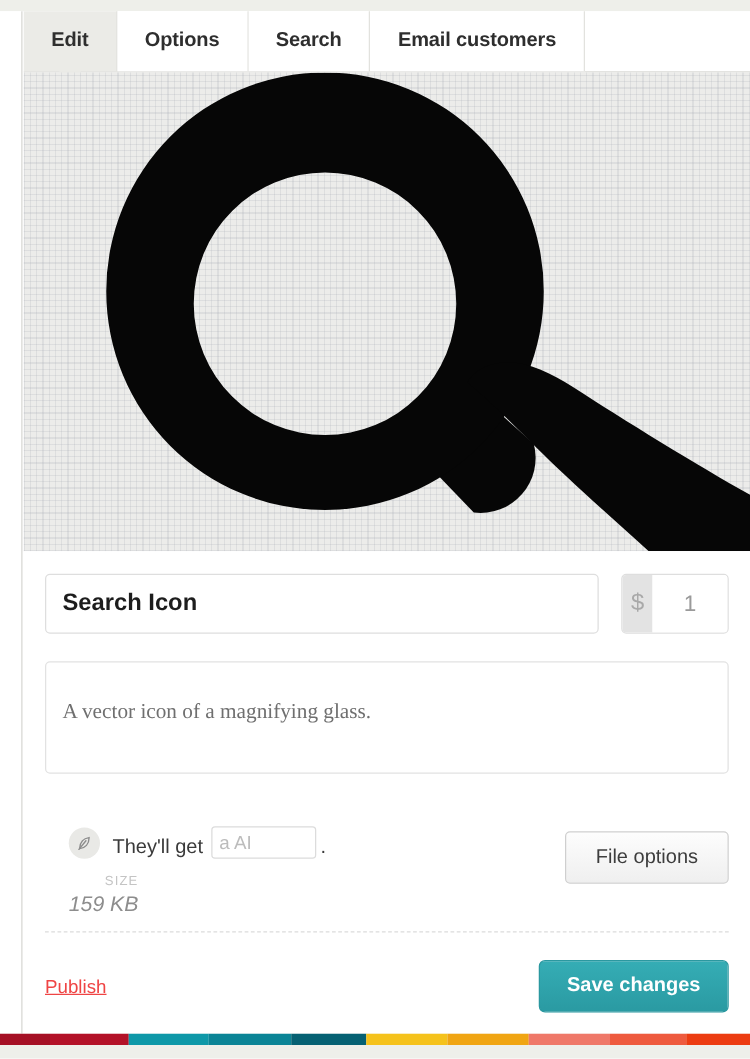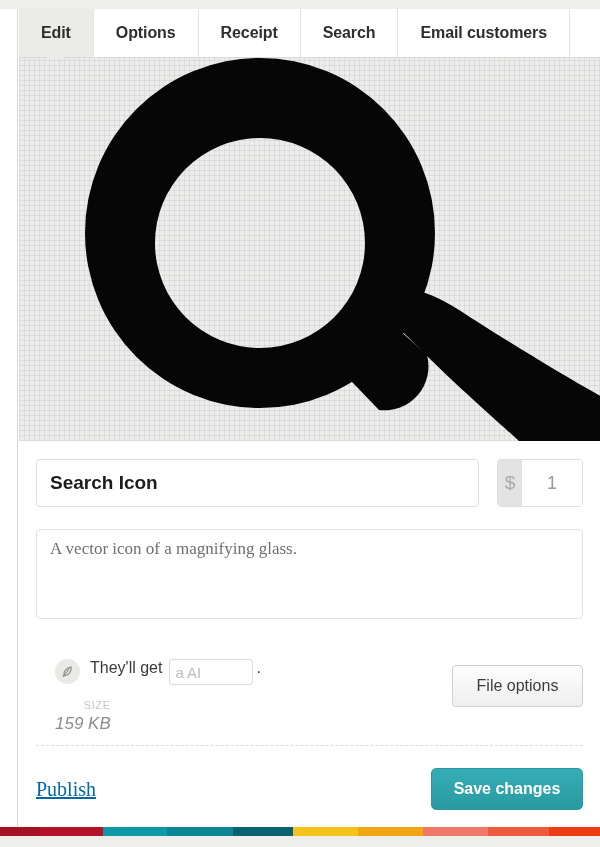--- a/index.html
+++ b/index.html
@@ -158,35 +158,35 @@
     position: absolute;
     left: 17px; top: 88px;
     width: 547px; height: 90px;
   }
   .desc-input {
     width: 100%; height: 100%;
     box-sizing: border-box;
     border: 1px solid #e2e2e2;
     border-radius: 4px;
     background: #ffffff;
-    padding: 8px 13px;
+    padding: 28px 13px;
     resize: none;
     outline: none;
     font-family: "Liberation Serif", serif;
     font-size: 17px;
     line-height: 1.35;
     color: #6f6f6f;
   }
 
   
   .get-row {
     position: absolute;
     left: 36px; top: 218px;
     display: flex;
-    align-items: flex-start;
+    align-items: flex-end;
     height: 28px;
   }
   .leaf-badge {
     width: 25px; height: 25px;
     border-radius: 50%;
     background: #e9e9e6;
     display: flex;
     align-items: center;
     justify-content: center;
     margin-right: 10px;
@@ -262,25 +262,24 @@
   
   .footer {
     position: absolute;
     left: 17px; top: 324px;
     width: 547px; height: 48px;
     display: flex;
     align-items: center;
     justify-content: space-between;
   }
   .publish-link {
-    font-size: 20px;
-    color: #0369a1;
+    font-size: 15px;
+    color: #ef4444;
     text-decoration: underline;
     cursor: pointer;
-    font-family: Liberation Serif, serif;
   }
   .save-btn {
     width: 152px; height: 42px;
     border: 1px solid #2b98a0;
     border-radius: 5px;
     background: linear-gradient(#35adb5, #2a9aa2);
     color: #ffffff;
     font-family: "Liberation Sans", sans-serif;
     font-size: 16px;
     font-weight: bold;
@@ -305,23 +304,20 @@
   <div class="top-strip"></div>
   <div class="left-gutter"></div>
 
   <div class="tabbar">
     <div class="tab active">
       <span>Edit</span>
       <span class="tab-pointer"></span>
     </div>
     <div class="tab">
       <span>Options</span>
-    </div>
-    <div class="tab">
-      <span>Receipt</span>
     </div>
     <div class="tab">
       <span>Search</span>
     </div>
     <div class="tab">
       <span>Email customers</span>
     </div>
   </div>
 
   <div class="preview">

